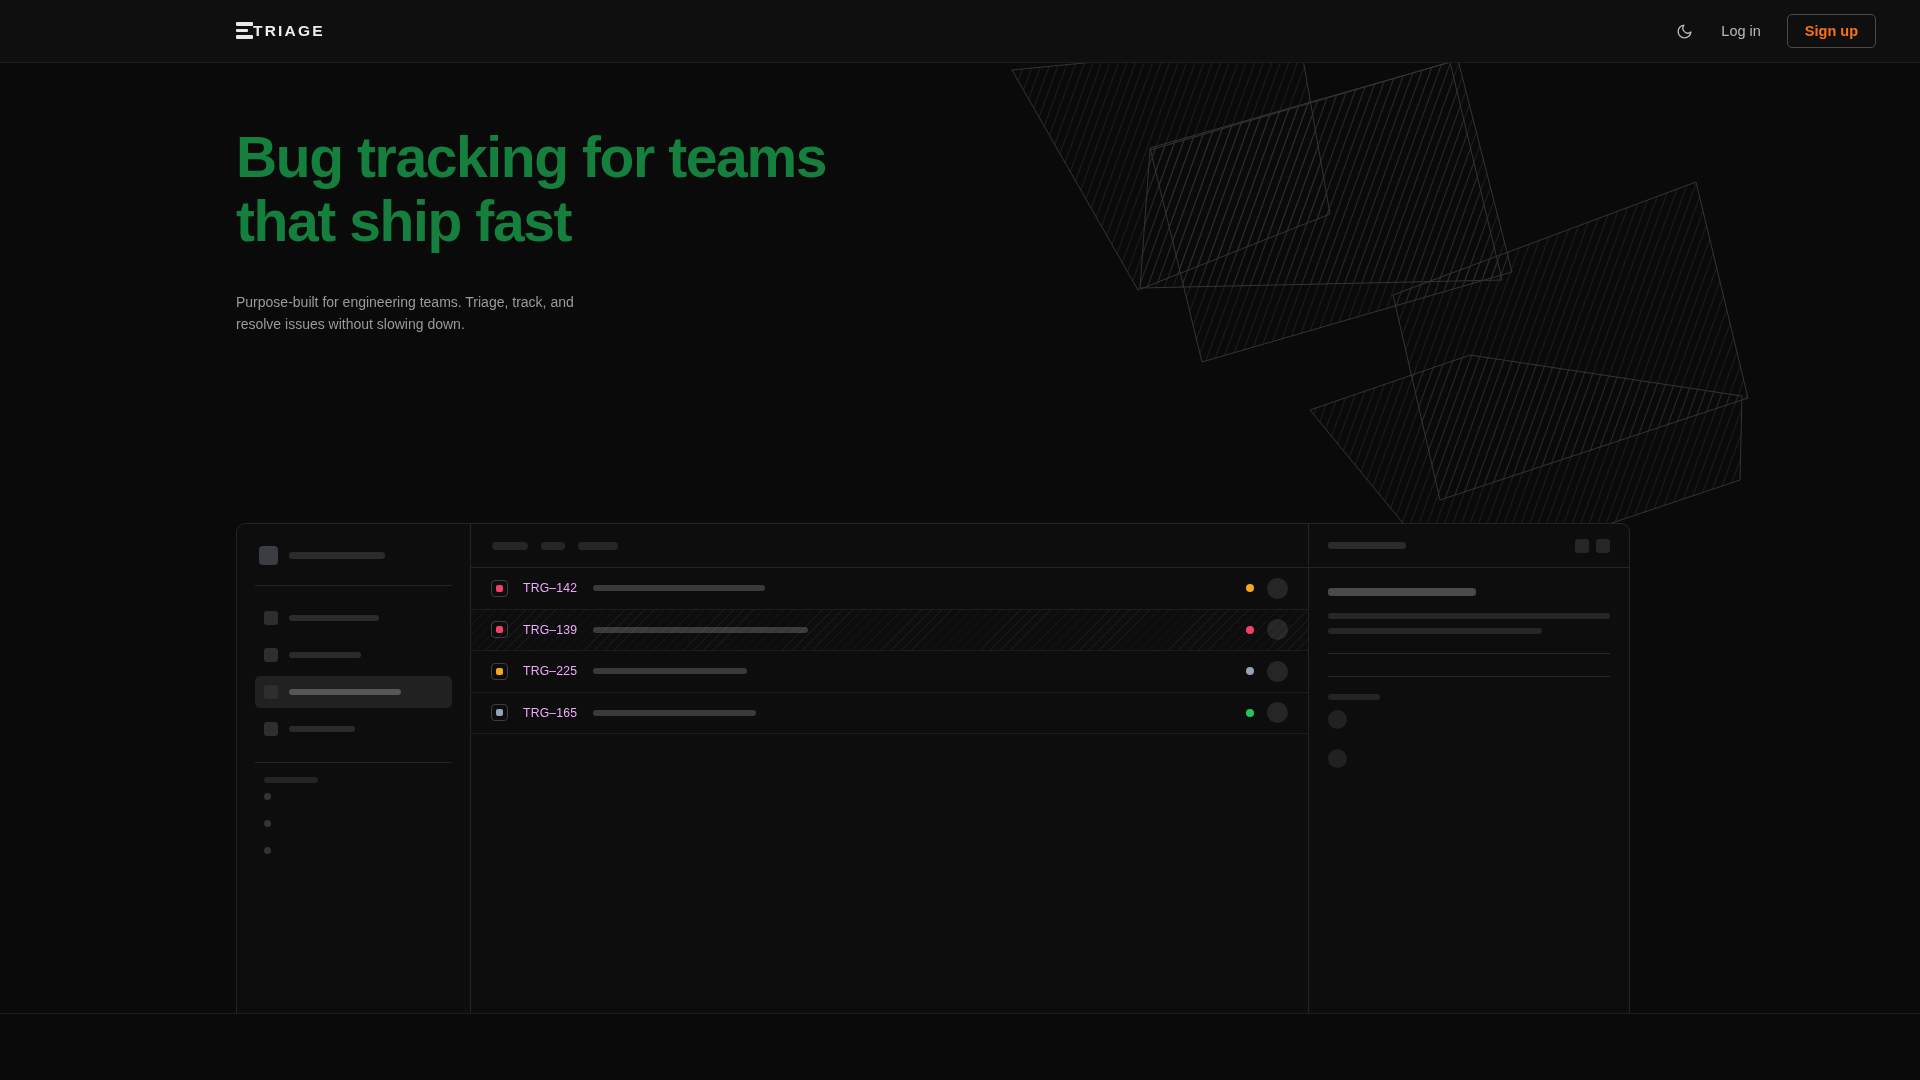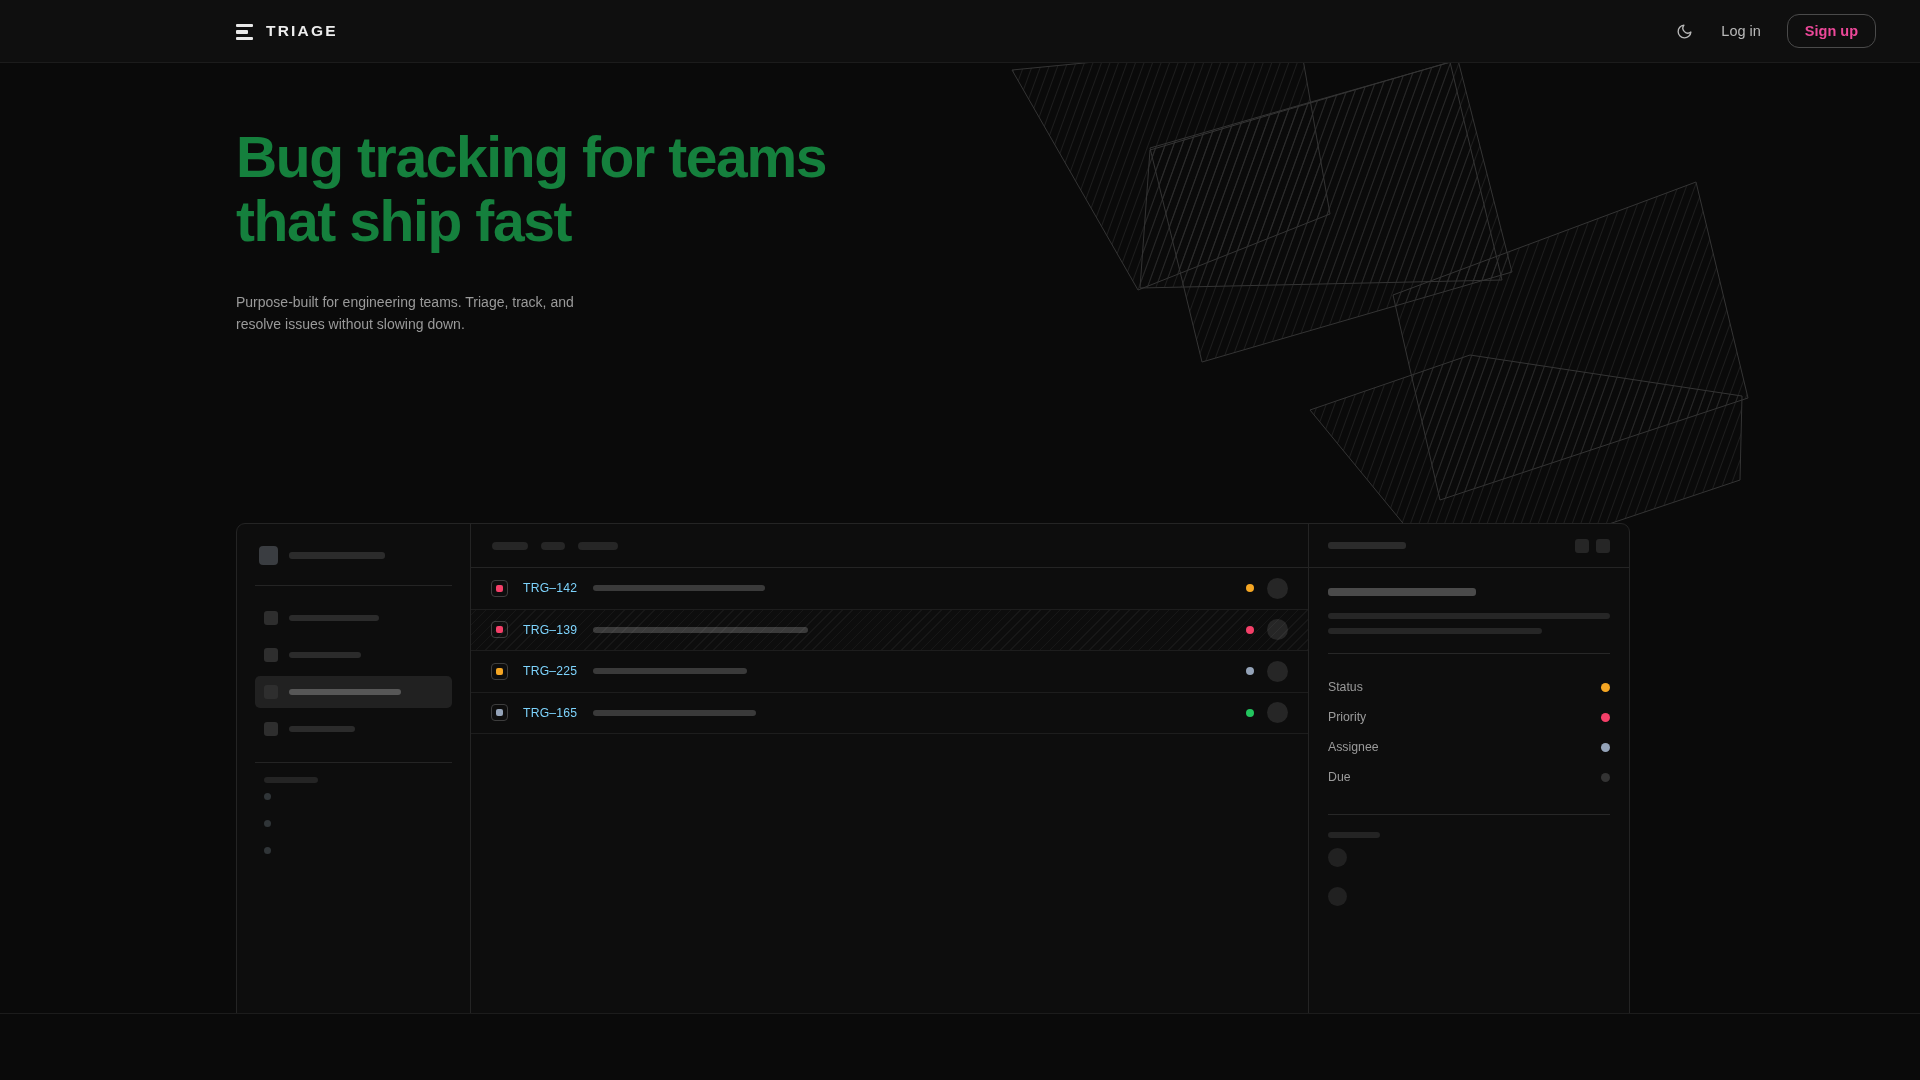--- a/index.html
+++ b/index.html
@@ -17,39 +17,39 @@
 
   
   .nav {
     position:absolute; top:0; left:0; right:0; height:63px;
     background:#0f0f0f;
     border-bottom:1px solid #1c1c1c;
     display:flex; align-items:center;
     padding:0 44px 0 236px;
     z-index:5;
   }
-  .brand { display:flex; align-items:flex-end; gap:13px; }
+  .brand { display:flex; align-items:flex-start; }
   .brand-mark { display:flex; flex-direction:column; gap:3px; width:17px; }
   .brand-mark i { display:block; height:3.5px; background:#e8e8e8; border-radius:1px; }
   .brand-mark i:nth-child(1){ width:17px; }
   .brand-mark i:nth-child(2){ width:12px; }
   .brand-mark i:nth-child(3){ width:17px; }
   .brand-name {
     color:#ededed; font-size:15.5px; font-weight:700;
     letter-spacing:2.2px;
   }
   .nav-right { margin-left:auto; display:flex; align-items:center; gap:26px; }
   .moon-btn {
     width:22px; height:22px; display:flex; align-items:center; justify-content:center;
     color:#b9b9b9;
   }
   .login-link { color:#b9b9b9; font-size:14.5px; }
   .signup-btn {
-    border:1px solid #4a4a4a; border-radius:12px;
-    color:#ec4899; font-size:14.5px; font-weight:600;
+    border:1px solid #4a4a4a; border-radius:5px;
+    color:#f97316; font-size:14.5px; font-weight:600;
     padding:8px 17px; background:transparent;
   }
 
   
   .hero { position:absolute; left:236px; top:125px; z-index:3; }
   .hero h1 {
     color:#15803d; font-size:57px; font-weight:700;
     line-height:1.13; letter-spacing:-1.4px; white-space:pre-line;
   }
   .hero p {
@@ -107,21 +107,21 @@
     background:repeating-linear-gradient(-45deg,
       rgba(255,255,255,0.045) 0 1px, transparent 1px 7px);
     pointer-events:none;
   }
   .pri {
     width:17px; height:17px; flex:0 0 17px; border-radius:4px;
     border:1px solid #3d3d3d; display:flex; align-items:center; justify-content:center;
   }
   .pri i { width:7px; height:7px; border-radius:2px; display:block; }
   .row-id {
-    margin-left:15px; color:#7dd3fc; font-size:12.2px;
+    margin-left:15px; color:#f0abfc; font-size:12.2px;
     width:56px; flex:0 0 56px; letter-spacing:0.2px;
   }
   .row-title { height:6px; background:#3a3a3a; border-radius:3px; margin-left:14px; }
   .row-right { margin-left:auto; display:flex; align-items:center; gap:13px; }
   .st-dot { width:8px; height:8px; border-radius:50%; display:block; }
   .av { width:21px; height:21px; border-radius:50%; background:#262626; display:block; }
 
   
   .mk-det { width:320px; flex:0 0 320px; display:flex; flex-direction:column; }
   .det-head {
@@ -296,38 +296,20 @@
             <span></span>
           </span>
       </div>
       <div class="det-body">
         <span class="sk" id="det-t-sk" style="height: 8px; background: rgb(74, 74, 74); width: 148px;"></span>
         <div id="det-body-sk" style="margin-top:17px;">
             <span class="sk" style="height: 6px; width: 282px; background: rgb(38, 38, 38); margin-bottom: 9px;"></span>
             <span class="sk" style="height: 6px; width: 214px; background: rgb(38, 38, 38); margin-bottom: 9px;"></span>
           </div>
         <div class="det-div"></div>
-        <div id="det-meta">
-            <div class="meta">
-              <span class="meta-lbl">Status</span>
-              <span class="meta-dot" style="background:#f5a623"></span>
-            </div>
-            <div class="meta">
-              <span class="meta-lbl">Priority</span>
-              <span class="meta-dot" style="background:#f43f68"></span>
-            </div>
-            <div class="meta">
-              <span class="meta-lbl">Assignee</span>
-              <span class="meta-dot" style="background:#94a3b8"></span>
-            </div>
-            <div class="meta">
-              <span class="meta-lbl">Due</span>
-              <span class="meta-dot" style="background:#333333"></span>
-            </div>
-          </div>
         <div class="det-div2"></div>
         <span class="sk" id="act-lbl" style="height: 6px; background: rgb(36, 36, 36); width: 52px;"></span>
         <div id="det-act">
             <div class="act">
               <span class="c"></span>
             </div>
             <div class="act">
               <span class="c"></span>
             </div>
           </div>

